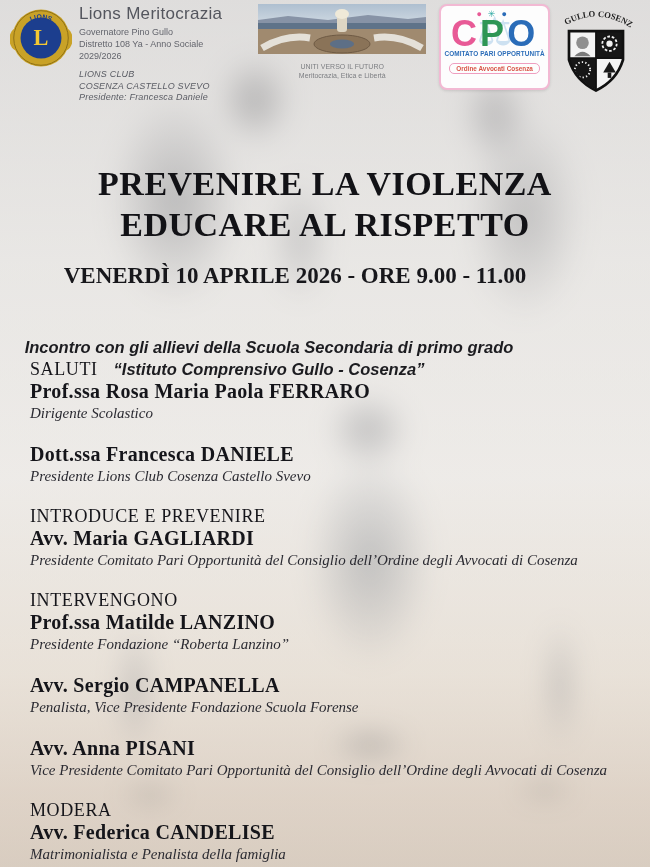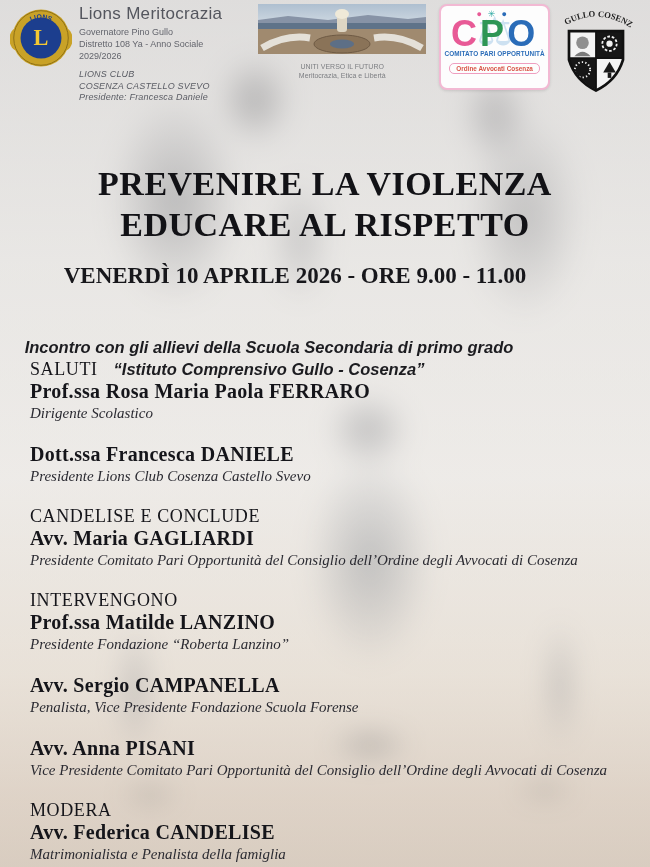--- a/index.html
+++ b/index.html
@@ -166,21 +166,21 @@
       <div class="heading">SALUTI</div>
       <div class="pname">Prof.ssa Rosa Maria Paola FERRARO</div>
       <div class="prole">Dirigente Scolastico</div>
     </div>
     <div class="block">
 
       <div class="pname">Dott.ssa Francesca DANIELE</div>
       <div class="prole">Presidente Lions Club Cosenza Castello Svevo</div>
     </div>
     <div class="block">
-      <div class="heading">CANDELISE E CONCLUDE</div>
+      <div class="heading">INTRODUCE E PREVENIRE</div>
       <div class="pname">Avv. Maria GAGLIARDI</div>
       <div class="prole">Presidente Comitato Pari Opportunità del Consiglio dell’Ordine degli Avvocati di Cosenza</div>
     </div>
     <div class="block">
       <div class="heading">INTERVENGONO</div>
       <div class="pname">Prof.ssa Matilde LANZINO</div>
       <div class="prole">Presidente Fondazione “Roberta Lanzino”</div>
     </div>
     <div class="block">
 

